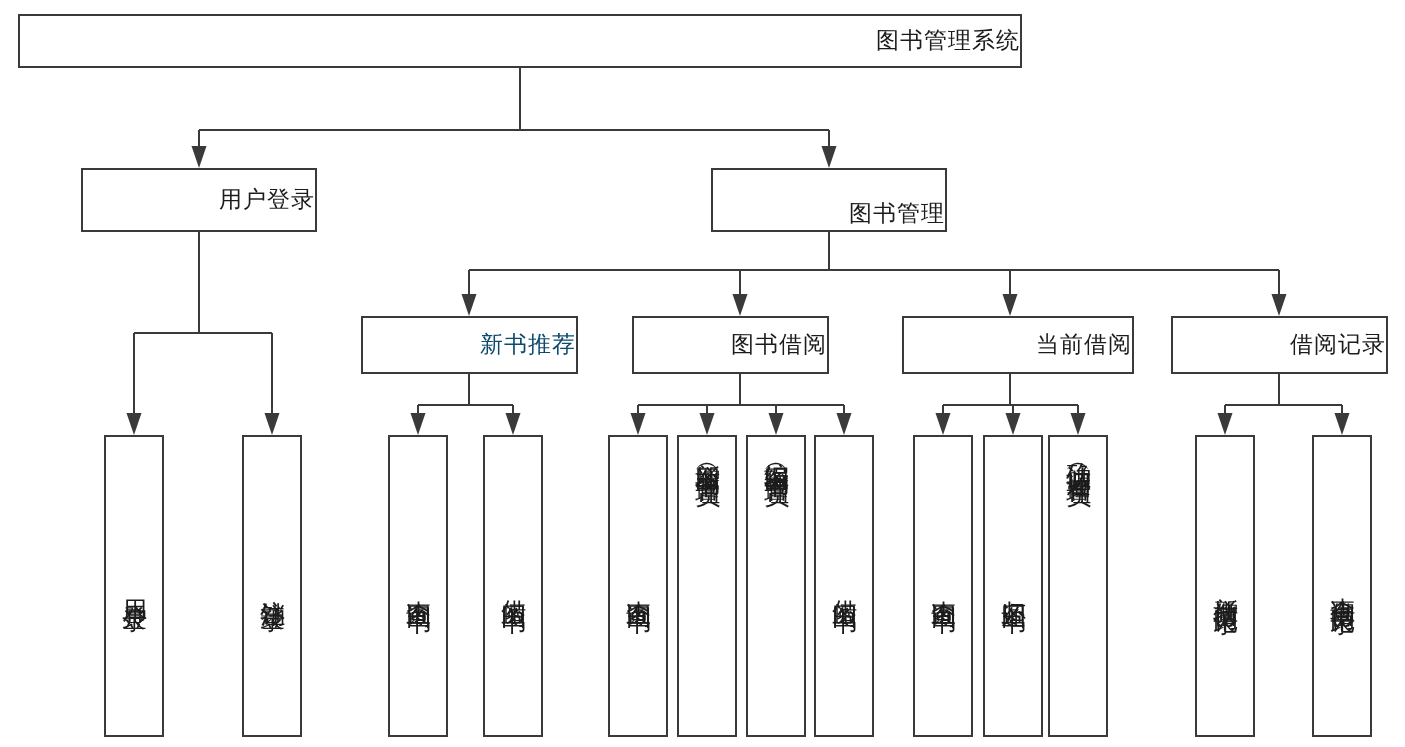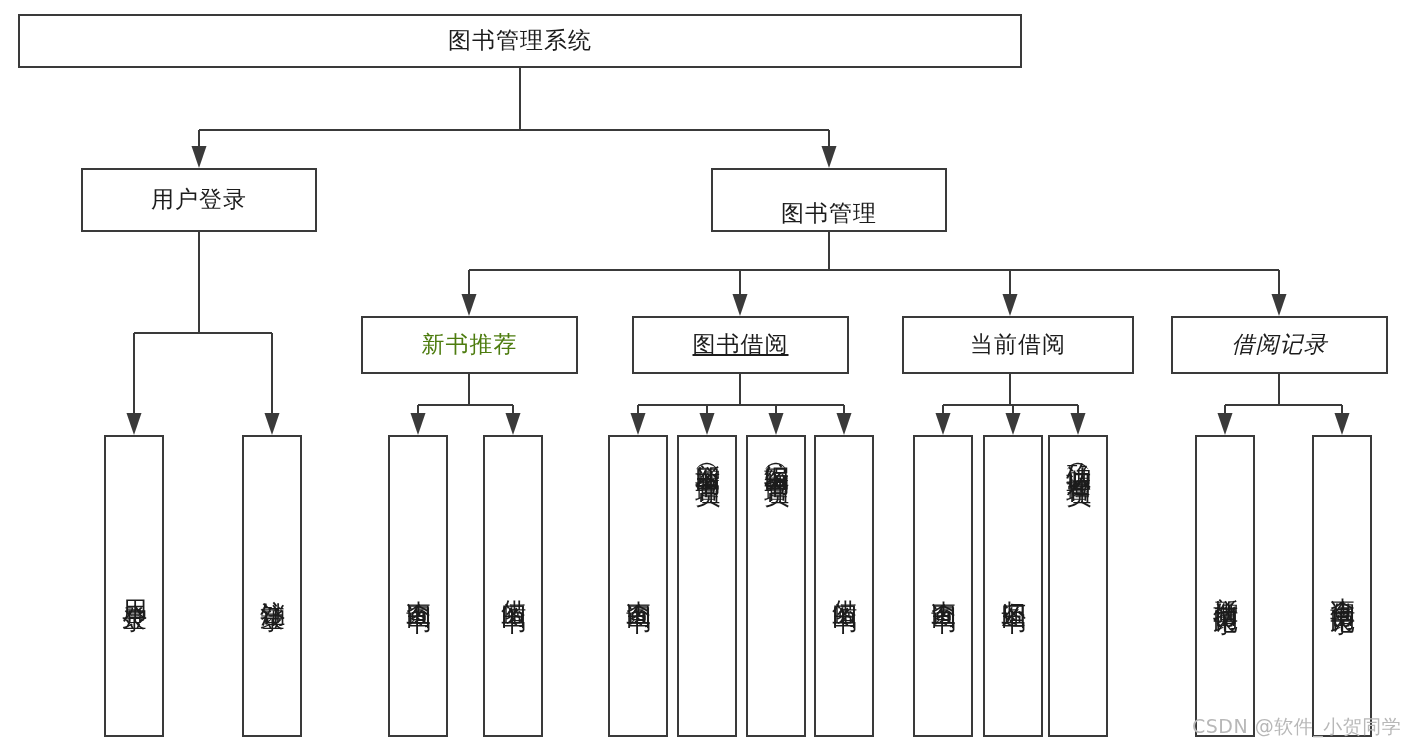--- a/index.html
+++ b/index.html
@@ -36,20 +36,21 @@
     background: #ffffff;
     display: flex;
     align-items: center;
     justify-content: center;
     color: #1c1c1c;
   }
   .node-box.horizontal {
     font-size: 23px;
     letter-spacing: 1px;
     line-height: 1.1;
+    justify-content: flex-end;
   }
   .node-box.vertical {
     align-items: flex-start;
     justify-content: center;
     padding-top: 6px;
   }
   .node-box.vertical.centered {
     align-items: center;
     padding-top: 0;
   }
@@ -137,29 +138,29 @@
       <div class="node-box horizontal" style="left: 18px; top: 14px; width: 1004px; height: 54px; border-color: rgb(58, 58, 58); background: rgb(255, 255, 255);">
         <span style="color: rgb(28, 28, 28);">图书管理系统</span>
       </div>
       <div class="node-box horizontal" style="left: 81px; top: 168px; width: 236px; height: 64px; border-color: rgb(58, 58, 58); background: rgb(255, 255, 255);">
         <span style="color: rgb(28, 28, 28);">用户登录</span>
       </div>
       <div class="node-box horizontal" style="left: 711px; top: 168px; width: 236px; height: 64px; border-color: rgb(58, 58, 58); background: rgb(255, 255, 255);">
         <span style="color: rgb(28, 28, 28); margin-top: 28px;">图书管理</span>
       </div>
       <div class="node-box horizontal" style="left: 361px; top: 316px; width: 217px; height: 58px; border-color: rgb(58, 58, 58); background: rgb(255, 255, 255);">
-        <span style="color: #4d7c0f;">新书推荐</span>
-      </div>
-      <div class="node-box horizontal" style="left: 632px; top: 316px; width: 217px; height: 58px; border-color: rgb(58, 58, 58); background: rgb(255, 255, 255); text-decoration: underline;">
+        <span style="color: #0c4a6e;">新书推荐</span>
+      </div>
+      <div class="node-box horizontal" style="left: 632px; top: 316px; width: 197px; height: 58px; border-color: rgb(58, 58, 58); background: rgb(255, 255, 255);">
         <span style="color: rgb(28, 28, 28);">图书借阅</span>
       </div>
       <div class="node-box horizontal" style="left: 902px; top: 316px; width: 232px; height: 58px; border-color: rgb(58, 58, 58); background: rgb(255, 255, 255);">
         <span style="color: rgb(28, 28, 28);">当前借阅</span>
       </div>
-      <div class="node-box horizontal" style="left: 1171px; top: 316px; width: 217px; height: 58px; border-color: rgb(58, 58, 58); background: rgb(255, 255, 255); font-style: italic;">
+      <div class="node-box horizontal" style="left: 1171px; top: 316px; width: 217px; height: 58px; border-color: rgb(58, 58, 58); background: rgb(255, 255, 255);">
         <span style="color: rgb(28, 28, 28);">借阅记录</span>
       </div>
       <div class="node-box vertical centered" style="left: 104px; top: 435px; width: 60px; height: 302px; border-color: rgb(58, 58, 58); background: rgb(255, 255, 255);">
         <span class="vtext" style="color: rgb(28, 28, 28);">用户登录</span>
       </div>
       <div class="node-box vertical centered" style="left: 242px; top: 435px; width: 60px; height: 302px; border-color: rgb(58, 58, 58); background: rgb(255, 255, 255);">
         <span class="vtext" style="color: rgb(28, 28, 28);">注销登录</span>
       </div>
       <div class="node-box vertical centered" style="left: 388px; top: 435px; width: 60px; height: 302px; border-color: rgb(58, 58, 58); background: rgb(255, 255, 255);">
         <span class="vtext" style="color: rgb(28, 28, 28);">查询图书</span>
@@ -189,15 +190,14 @@
         <span class="vtext" style="color: rgb(28, 28, 28);">确认归还（管理员）</span>
       </div>
       <div class="node-box vertical centered" style="left: 1195px; top: 435px; width: 60px; height: 302px; border-color: rgb(58, 58, 58); background: rgb(255, 255, 255);">
         <span class="vtext" style="color: rgb(28, 28, 28);">新增借阅记录</span>
       </div>
       <div class="node-box vertical centered" style="left: 1312px; top: 435px; width: 60px; height: 302px; border-color: rgb(58, 58, 58); background: rgb(255, 255, 255);">
         <span class="vtext" style="color: rgb(28, 28, 28);">查询借阅记录</span>
       </div>
     </div>
 
-  <div class="watermark" style="left: 1192px; top: 714px;">CSDN @软件_小贺同学</div>
 
 </div>
 
 </body></html>

